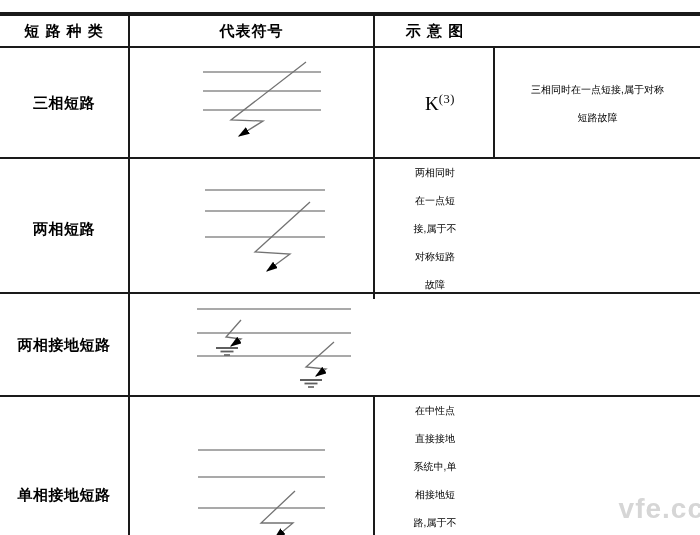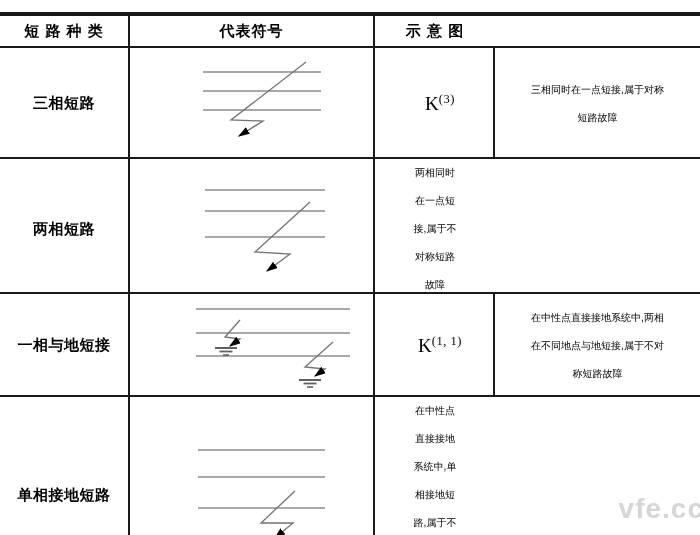--- a/index.html
+++ b/index.html
@@ -107,21 +107,21 @@
         <polyline class="bolt" points="180,28 125,78 160,80 137,97" marker-end="url(#a2)"></polyline>
       </svg>
     </div>
     <div class="cell c-prop">
       <span>两相同时在一点短接,属于不对称短路故障</span>
     </div>
   </div>
 
   <div class="row r3">
     <div class="cell c-type">
-      <span>一相与地短接</span>
+      <span>两相接地短路</span>
     </div>
     <div class="cell c-diag">
       <svg width="243" height="103" viewBox="0 0 243 103">
         <defs>
           <marker id="a3" markerWidth="10" markerHeight="8" refX="8" refY="3" orient="auto">
             <path d="M0,0 L9,3 L0,6 Z" fill="#000"></path>
           </marker>
         </defs>
         <line class="phase" x1="66" y1="15" x2="220" y2="15"></line>
         <line class="phase" x1="66" y1="39" x2="220" y2="39"></line>
@@ -132,26 +132,20 @@
           <line x1="89.5" y1="57.5" x2="102.5" y2="57.5" stroke-width="1.8"></line>
           <line x1="93" y1="61" x2="99" y2="61" stroke-width="1.6"></line>
         </g>
         <polyline class="bolt" points="203,48 175,73 195,75 185,82" marker-end="url(#a3)"></polyline>
         <g class="gnd">
           <line x1="169" y1="86" x2="191" y2="86" stroke-width="2"></line>
           <line x1="173.5" y1="89.5" x2="186.5" y2="89.5" stroke-width="1.8"></line>
           <line x1="177" y1="93" x2="183" y2="93" stroke-width="1.6"></line>
         </g>
       </svg>
-    </div>
-    <div class="cell">
-      <span class="sym"><span>K</span><sup>(1, 1)</sup></span>
-    </div>
-    <div class="cell c-prop">
-      <span>在中性点直接接地系统中,两相在不同地点与地短接,属于不对称短路故障</span>
     </div>
   </div>
 
   <div class="row r4">
     <div class="cell c-type">
       <span>单相接地短路</span>
     </div>
     <div class="cell c-diag">
       <svg width="243" height="143" viewBox="0 0 243 143">
         <defs>

